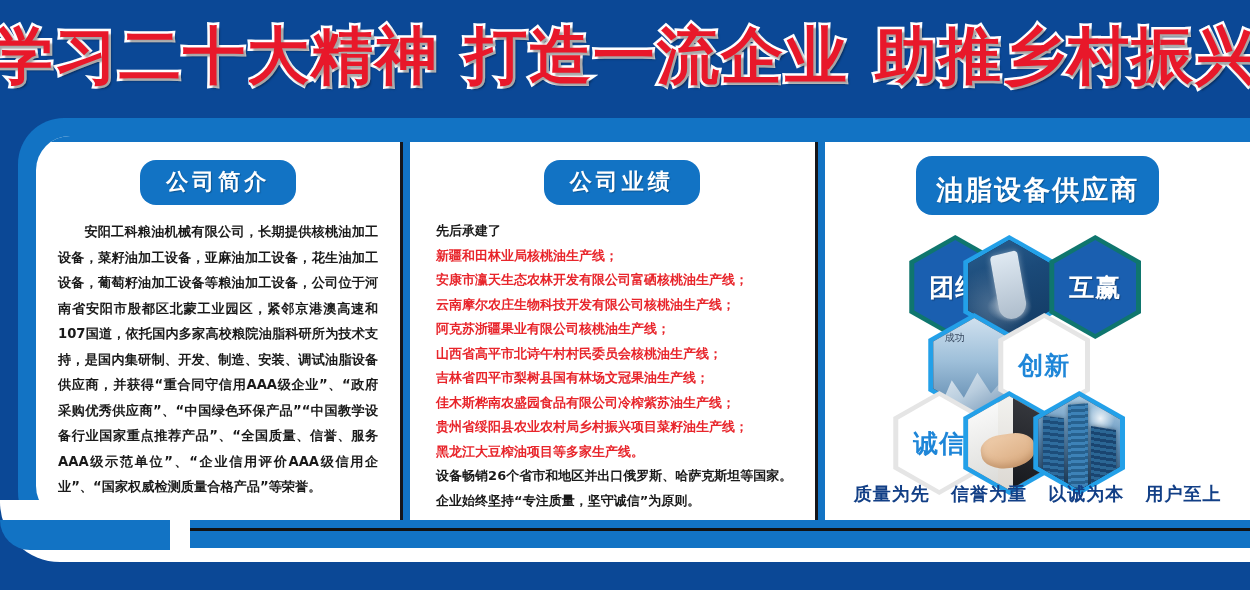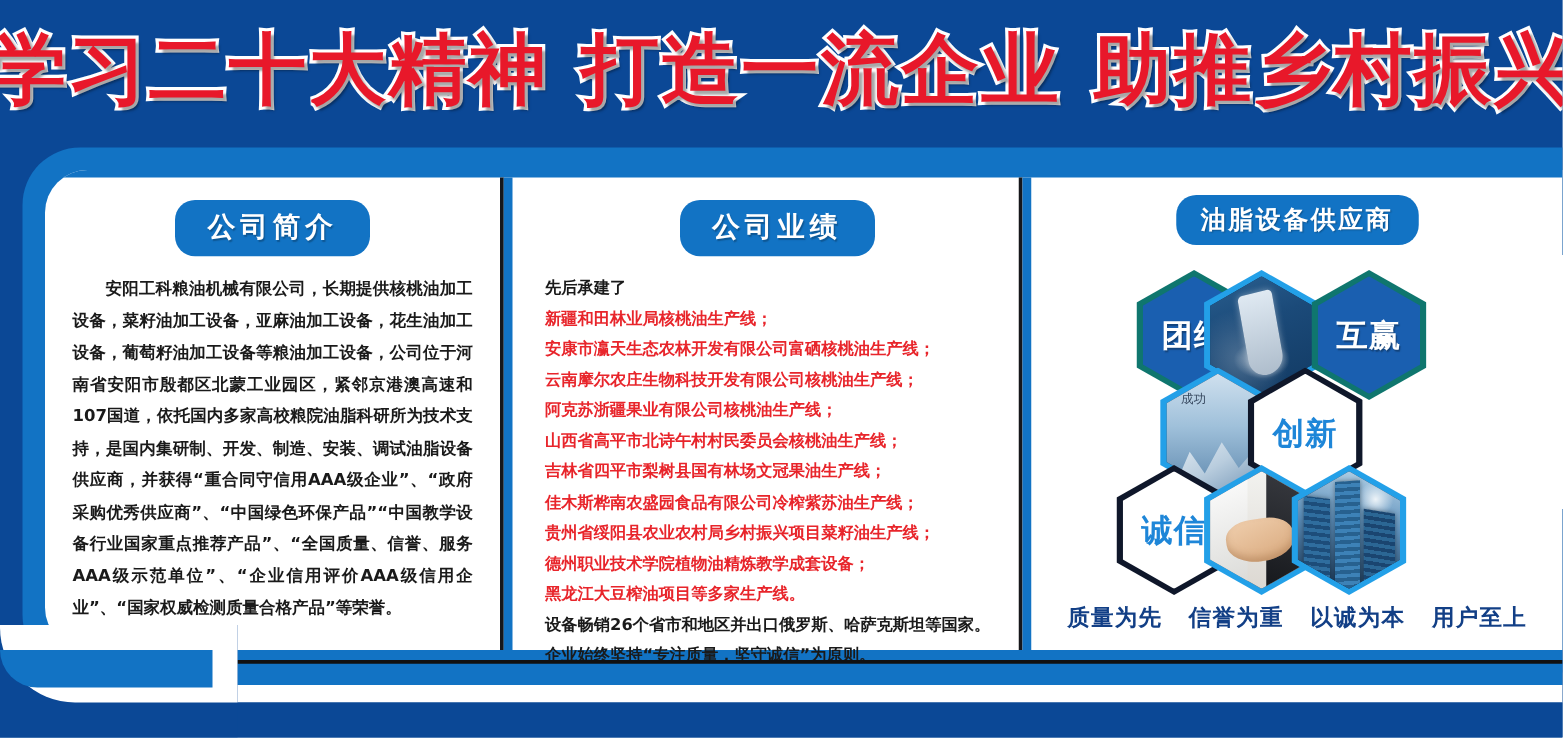--- a/index.html
+++ b/index.html
@@ -104,21 +104,21 @@
     border-radius:16px;
     font-weight:bold;
     font-size:22px;
     letter-spacing:4px;
     text-align:center;
     padding:7px 26px 8px 26px;
     width:fit-content;
     font-family:"DejaVu Sans","Liberation Sans",sans-serif;
     text-shadow:1px 1px 1px rgba(0,0,0,.25);
   }
-  .pill.wide { letter-spacing:2px; padding:6px 20px 7px 20px; font-size:20px; }
+  .pill.wide { letter-spacing:2px; padding:16px 20px 7px 20px; font-size:27px; }
 
   
   .para {
     font-family:"DejaVu Sans","Liberation Sans",sans-serif;
     font-size:13.2px;
     line-height:25.5px;
     color:#1a1a1a;
     text-align:justify;
     text-indent:2em;
     font-weight:bold;
@@ -145,21 +145,21 @@
   .hex .lbl {
     position:relative; z-index:3;
     font-family:"DejaVu Sans","Liberation Sans",sans-serif;
     font-weight:bold; font-size:25px; letter-spacing:1px;
   }
   
   .hex.solid { background:#0f766e;margin-left:16px; }
   .hex.solid .inner { background:#1a5fb0; }
   .hex.solid .lbl { color:#ffffff; text-shadow:1px 1px 1px rgba(0,0,0,.3); }
   
-  .hex.outline { background:#0f172a; }
+  .hex.outline { background:#e5e5e5; }
   .hex.outline .inner { background:#ffffff; }
   .hex.outline .lbl { color:#1e86d8; }
   
   .hex.photo { background:#23a0e8; }
   .hex.photo .inner { background:#0d2a4a; }
 
   .ph { position:absolute; inset:0; }
   
   .ph.carrier { background:
       radial-gradient(circle at 30% 70%, rgba(255,255,255,.22), transparent 45%),
@@ -265,21 +265,20 @@
       <div class="lines">
         <div class="ln">先后承建了</div>
         <div class="ln red">新疆和田林业局核桃油生产线；</div>
         <div class="ln red">安康市瀛天生态农林开发有限公司富硒核桃油生产线；</div>
         <div class="ln red">云南摩尔农庄生物科技开发有限公司核桃油生产线；</div>
         <div class="ln red">阿克苏浙疆果业有限公司核桃油生产线；</div>
         <div class="ln red">山西省高平市北诗午村村民委员会核桃油生产线；</div>
         <div class="ln red">吉林省四平市梨树县国有林场文冠果油生产线；</div>
         <div class="ln red">佳木斯桦南农盛园食品有限公司冷榨紫苏油生产线；</div>
         <div class="ln red">贵州省绥阳县农业农村局乡村振兴项目菜籽油生产线；</div>
-        <div class="ln red">德州职业技术学院植物油精炼教学成套设备；</div>
         <div class="ln red">黑龙江大豆榨油项目等多家生产线。</div>
         <div class="ln">设备畅销26个省市和地区并出口俄罗斯、哈萨克斯坦等国家。</div>
         <div class="ln">企业始终坚持“专注质量，坚守诚信”为原则。</div>
       </div>
     </div>
 
     <div class="vdiv">
         <b></b>
         <i></i>
       </div>

